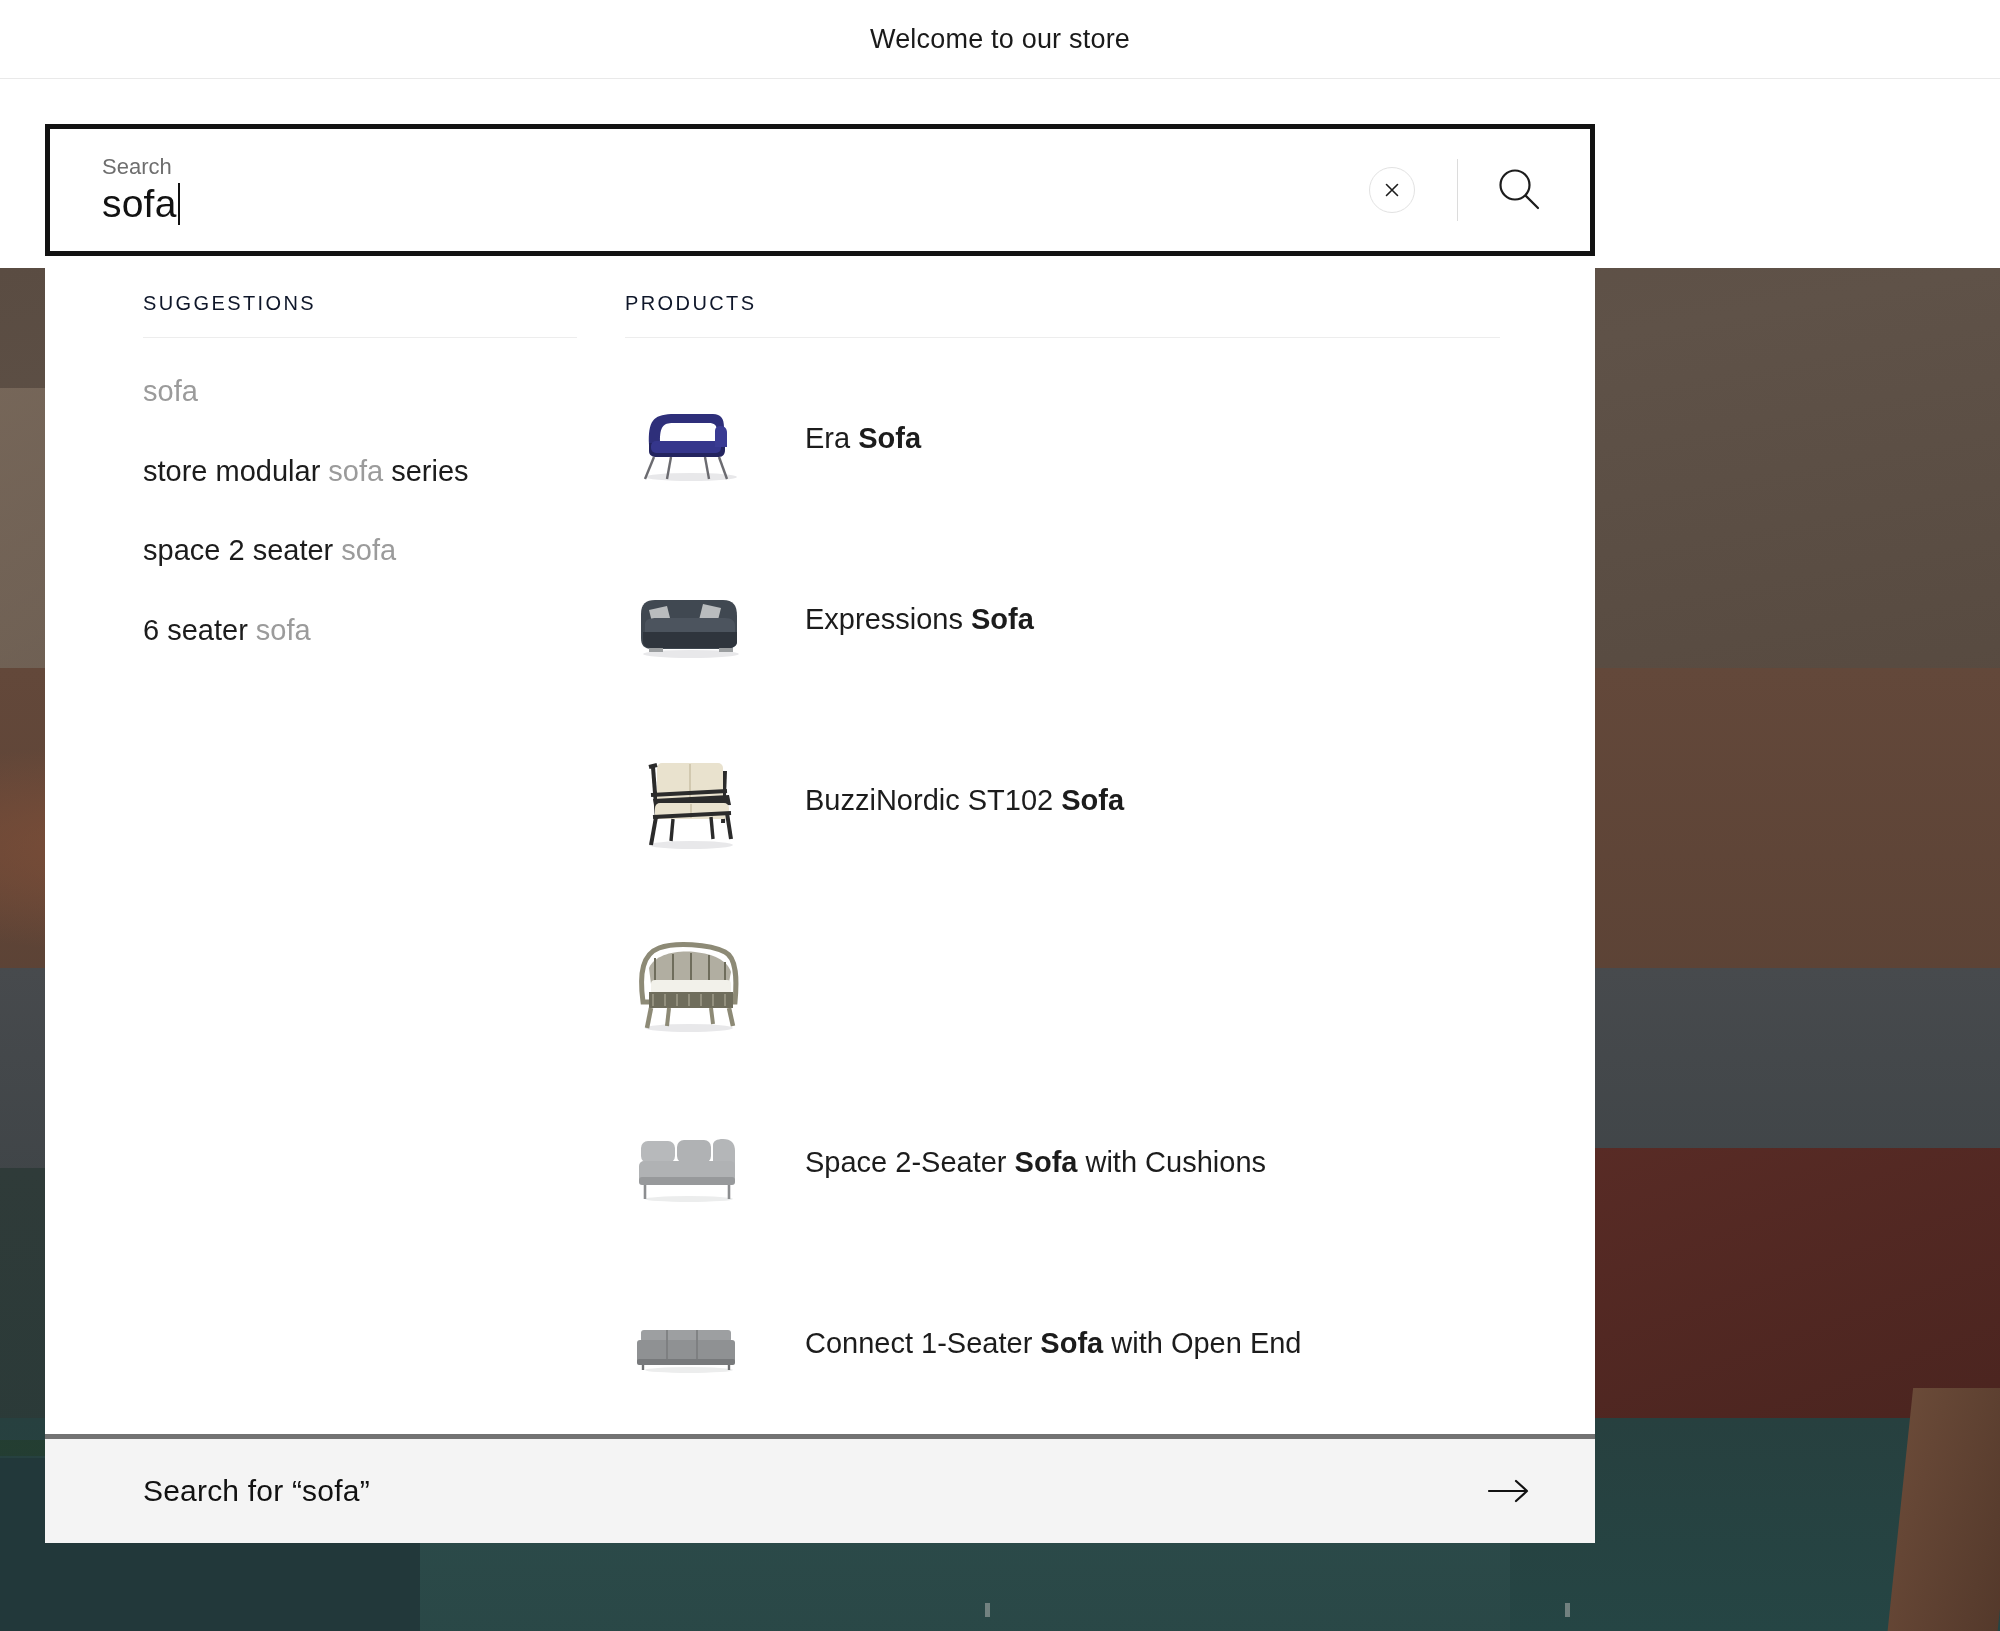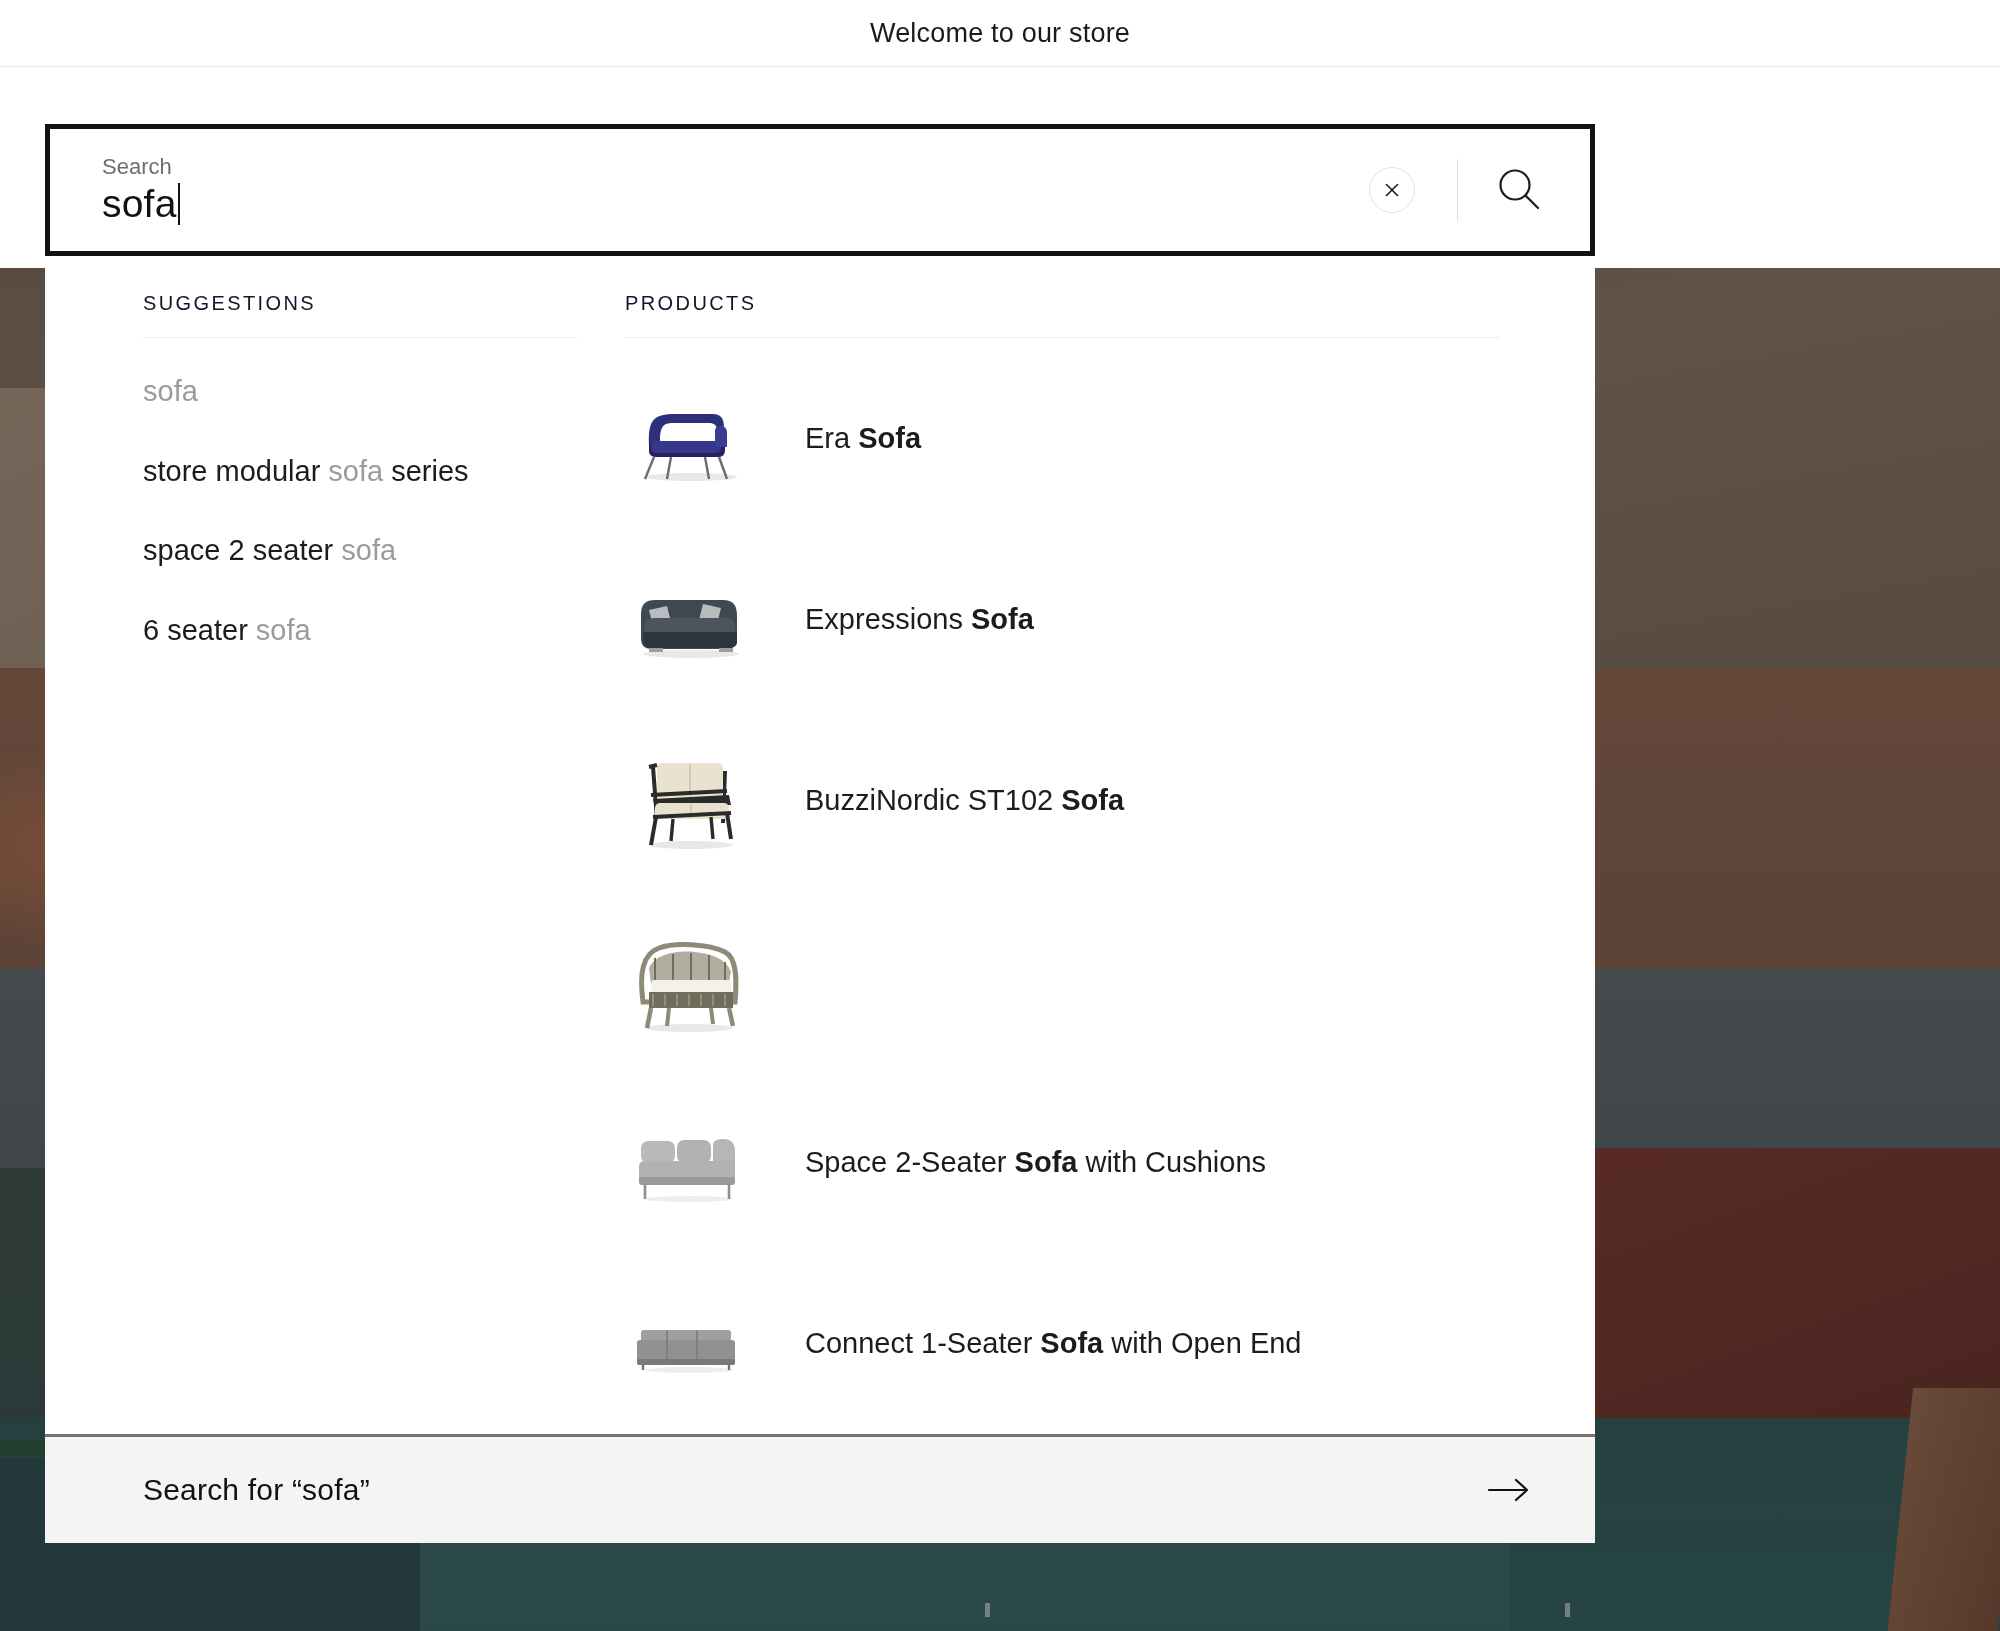--- a/index.html
+++ b/index.html
@@ -80,21 +80,21 @@
   .hl-greenline {
     left: 0; top: 1172px; width: 1500px; height: 16px;
     background: linear-gradient(90deg, rgba(34,60,45,0.75), rgba(38,66,50,0.55) 70%, rgba(38,66,50,0));
   }
   .hl-dot { position: absolute; width: 5px; height: 14px; background: #9aa2a0; opacity: .65; }
 
   
   .announce {
     position: absolute;
     left: 0; top: 0;
-    width: 2000px; height: 67px;
+    width: 2000px; height: 79px;
     background: #ffffff;
     border-bottom: 1px solid #e9e9e9;
     display: flex;
     align-items: center;
     justify-content: center;
   }
   .announce-text {
     font-size: 27px;
     color: #1a1a1a;
     letter-spacing: .2px;
@@ -236,21 +236,21 @@
   .product-title {
     font-size: 29px;
     color: #1c1c1c;
     line-height: 1.3;
   }
   .product-title .match { font-weight: 700; }
 
   
   .footer-cta {
     background: #f4f4f4;
-    border-top: 3px solid #737373;
+    border-top: 5px solid #737373;
     height: 109px;
     display: flex;
     align-items: center;
     justify-content: space-between;
     padding: 0 64px 0 98px;
     cursor: pointer;
   }
   .footer-cta-text {
     font-size: 30px;
     color: #121212;

